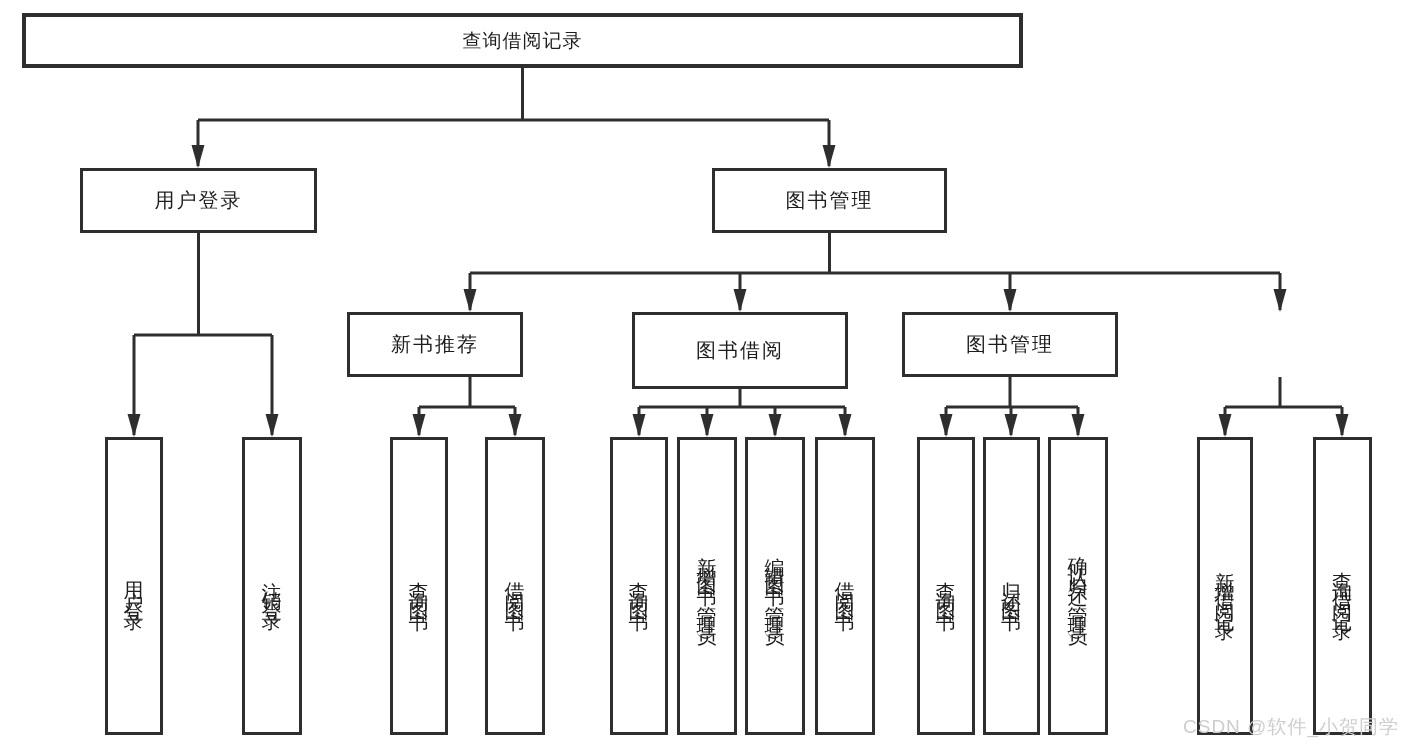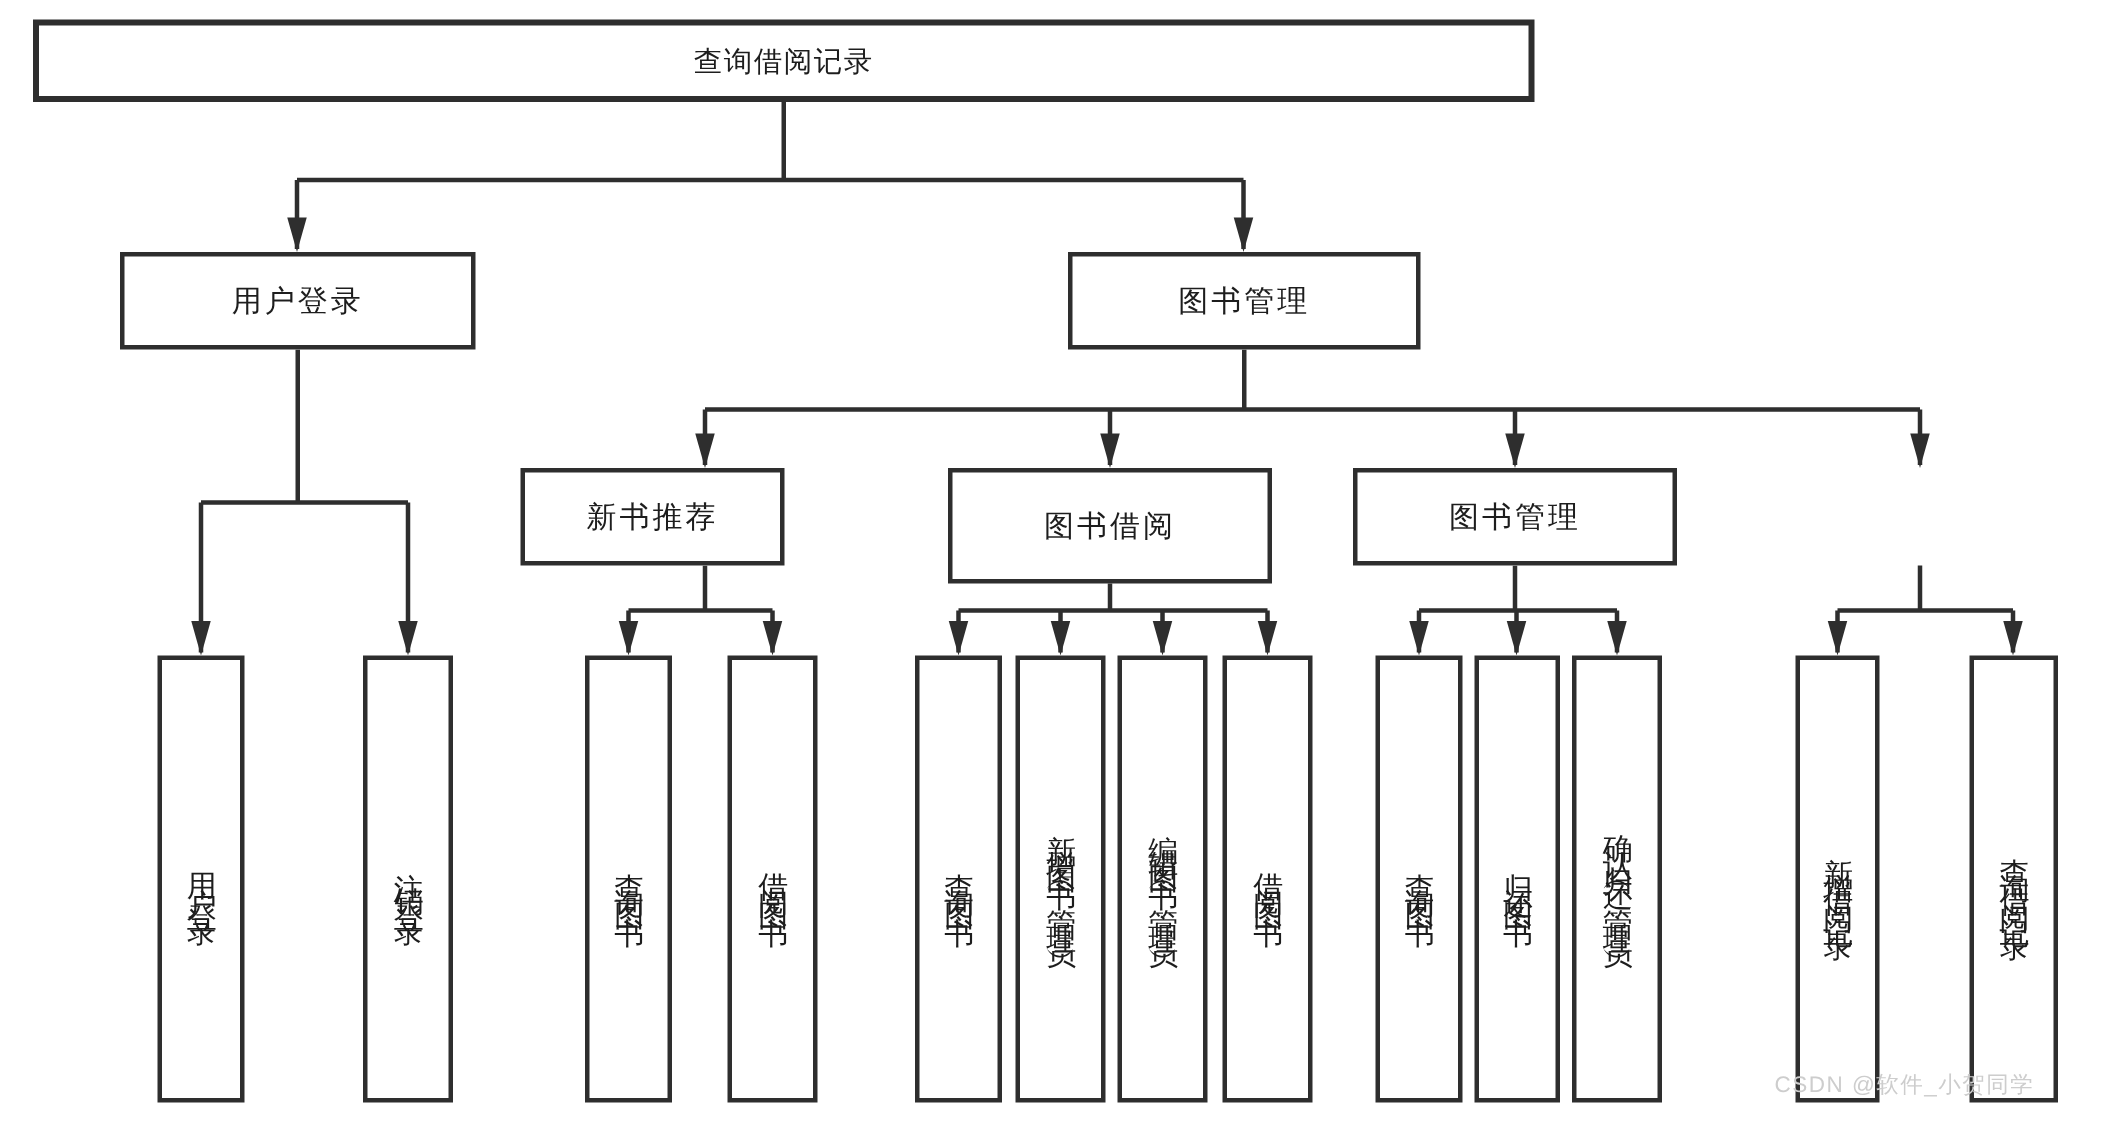--- a/index.html
+++ b/index.html
@@ -40,21 +40,21 @@
     text-orientation: mixed;
     font-size: 20px;
     letter-spacing: 10px;
     line-height: 1;
     white-space: normal;
   }
   .watermark {
     position: absolute;
     left: 1183px;
     top: 714px;
-    font-size: 15px;
+    font-size: 19px;
     letter-spacing: 1px;
     color: #cdcdcd;
     z-index: 3;
     white-space: nowrap;
   }
 </style>
 </head>
 <body>
 
 <div class="canvas">

